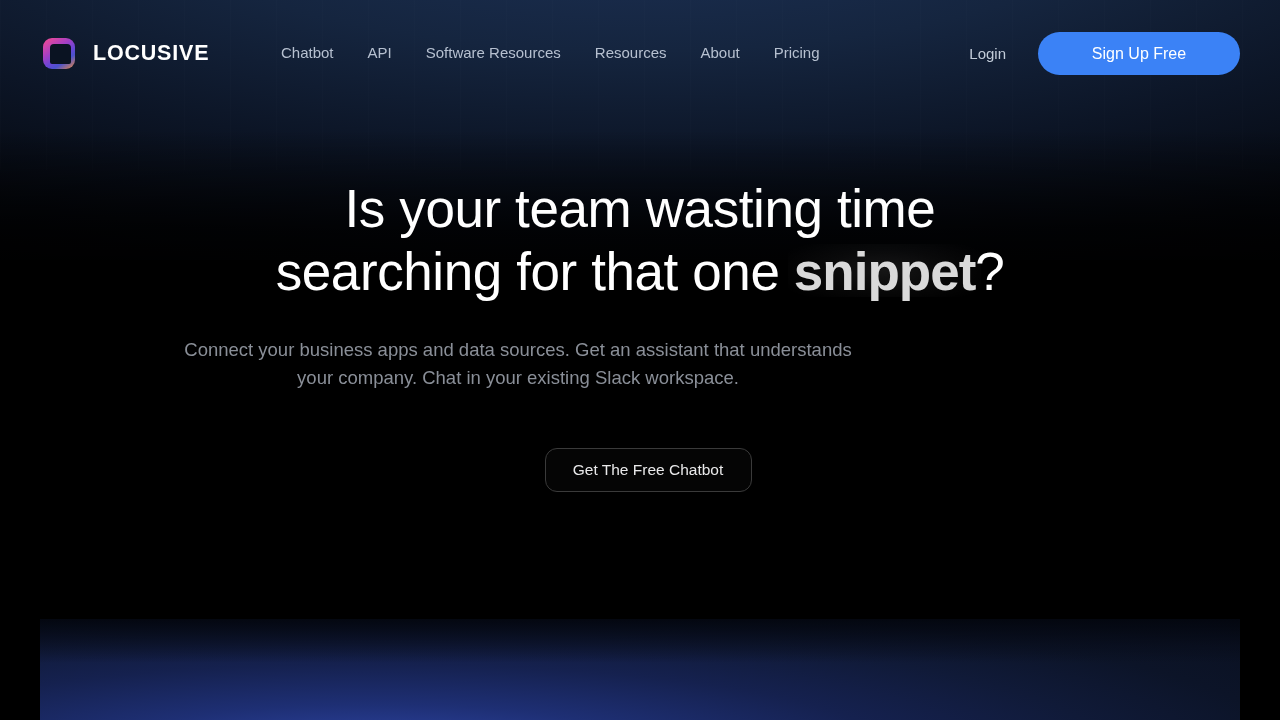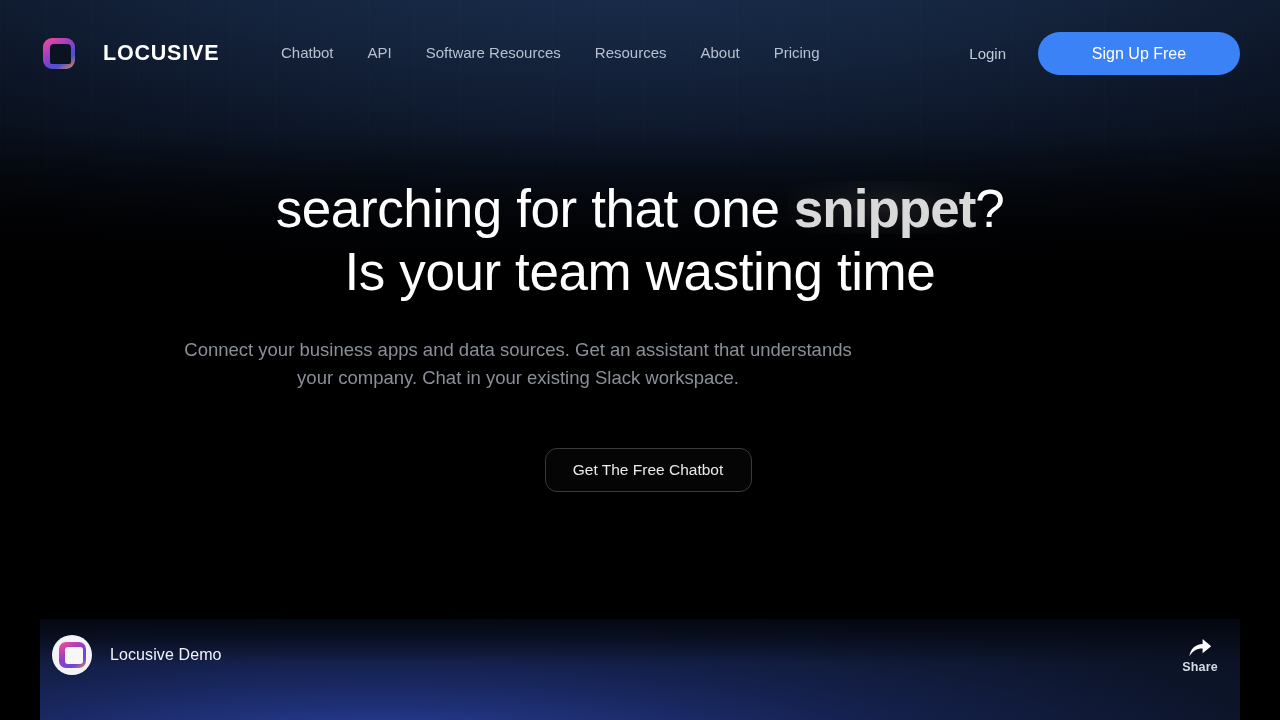--- a/index.html
+++ b/index.html
@@ -44,21 +44,21 @@
 
   
   .header {
     position:absolute; left:0; top:0; width:1280px; height:107px;
     display:flex; align-items:center;
     z-index:5;
   }
 
   .brand {
     position:absolute; left:43px; top:38px;
-    display:flex; align-items:center; gap:28px;
+    display:flex; align-items:center; gap:18px;
     cursor:pointer;
   }
   .logo-mark {
     position:relative;
     width:32px; height:31px; border-radius:9px;
     background:linear-gradient(145deg,#f0569b 0%, #e0479f 12%, #a53fc4 38%, #6b46d6 58%, #4a52cf 72%, #f08a3c 100%);
     flex:none;
   }
   .logo-mark::after {
     content:"";
@@ -257,49 +257,33 @@
     <div class="header-right">
       <div class="login-link">Login</div>
       <button class="signup-btn">Sign Up Free</button>
     </div>
 
   </div>
 
   <div class="hero">
 
     <h1 class="headline">
+      <span class="hl-line">Is your team wasting time</span>
       <span class="hl-line"><span>searching for that one </span><span class="snippet-wrap"><span class="snip-glow"></span><span class="snippet-word">snippet</span></span><span>?</span></span>
-      <span class="hl-line">Is your team wasting time</span>
     </h1>
 
     <p class="subhead">
       <span class="sh-line">Connect your business apps and data sources. Get an assistant that understands</span>
       <span class="sh-line">your company. Chat in your existing Slack workspace.</span>
     </p>
 
     <div class="cta-wrap">
       <button class="cta-btn">Get The Free Chatbot</button>
     </div>
 
   </div>
 
   <div class="video-panel">
     <div class="video-top-shade"></div>
 
-    <div class="video-header">
-
-      <div class="avatar">
-        <div class="avatar-mark"></div>
-      </div>
-
-      <div class="video-title">Locusive Demo</div>
-
-      <div class="share-block">
-        <svg class="share-icon" width="26" height="22" viewBox="0 0 26 22" fill="none">
-          <path d="M2.4 20.2 C3.6 12.4 8.6 8.4 15.6 8.0 L15.6 3.1 L24.2 10.2 L15.6 17.3 L15.6 12.4 C9.6 12.4 5.4 15.0 2.4 20.2 Z" fill="#ffffff"></path>
-        </svg>
-        <div class="share-label">Share</div>
-      </div>
-
-    </div>
   </div>
 
 </div>
 
 </body></html>

